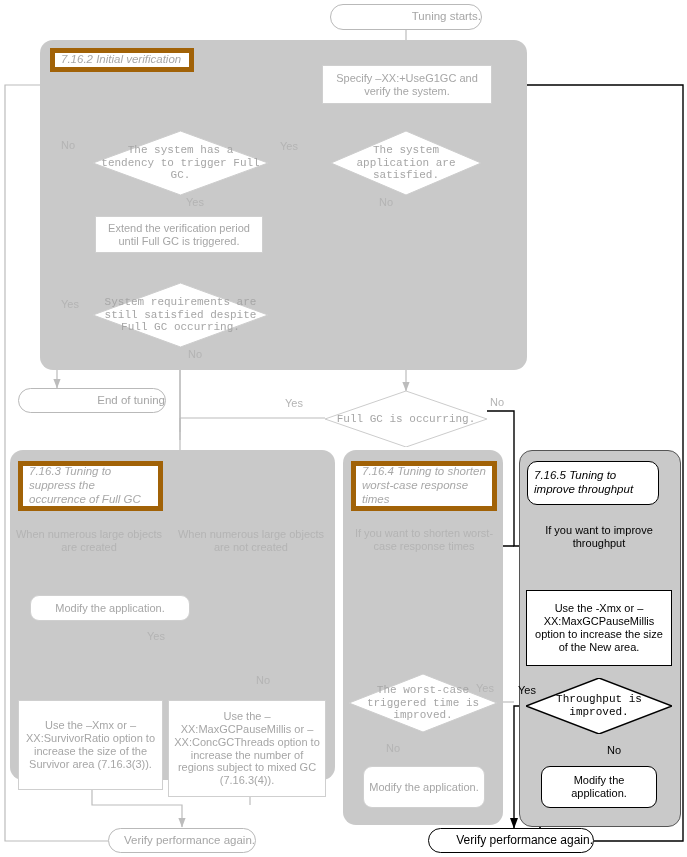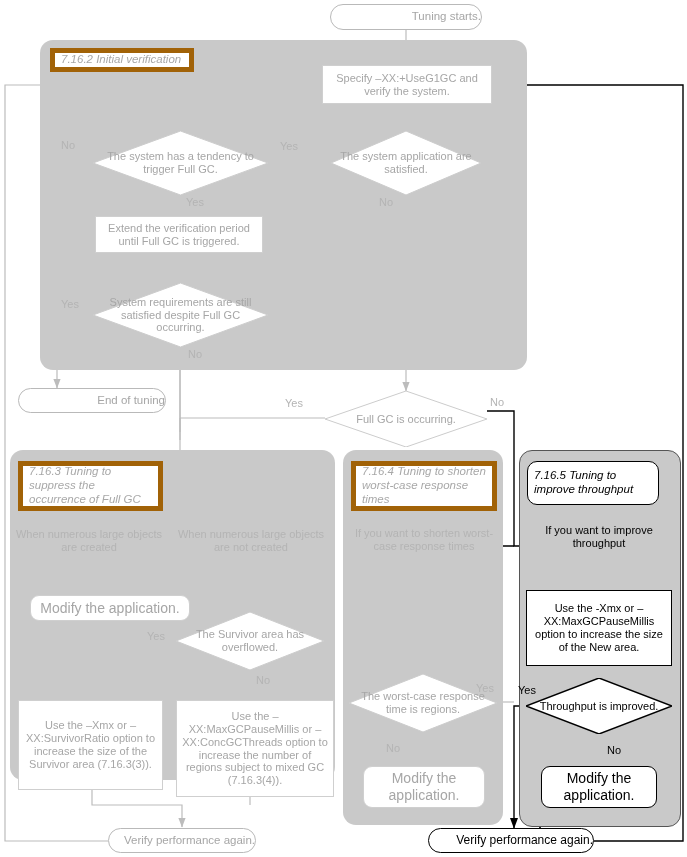--- a/index.html
+++ b/index.html
@@ -10,42 +10,42 @@
     position:relative;
     overflow:hidden;
   }
   #stage{position:absolute;left:0;top:0;width:687px;height:857px;}
   svg#wires{position:absolute;left:0;top:0;width:687px;height:857px;pointer-events:none;}
 
   .node{position:absolute;box-sizing:border-box;display:flex;align-items:center;justify-content:center;text-align:center;z-index:3;}
   .node span{display:block;width:100%;line-height:1.18;}
   .terminator{border:1px solid #b9b9b9;border-radius:16px;background:#fff;color:#a6a6a6;font-size:11.5px;text-align:right;}
   .process{border:1px solid #cfcfcf;background:#fff;color:#a6a6a6;font-size:11px;}
-  .roundproc{border:1px solid #cfcfcf;background:#fff;color:#a6a6a6;font-size:14px;border-radius:9px;}
+  .roundproc{border:1px solid #cfcfcf;background:#fff;color:#a6a6a6;font-size:11px;border-radius:9px;}
   .label-free{color:#b4b4b4;font-size:11px;background:transparent;border:0;}
   .edgelabel{position:absolute;color:#b4b4b4;font-size:11px;z-index:4;white-space:nowrap;}
 
   
   .hl .terminator{border:1.6px solid #000;color:#000;}
   .hl .process{border:1.4px solid #000;color:#000;}
   .hl .roundproc{border:1.4px solid #000;color:#000;}
   .hl .label-free{color:#000;}
   .edgelabel.dark{color:#000;}
 
   
   .section{position:absolute;border-radius:13px;background:#c9c9c9;z-index:1;}
   .section.dark-border{border:1.8px solid #555;}
 
   .section-title{position:absolute;background:#fff;border:5px solid #a16207;
      font-style:italic;font-size:11.5px;color:#a8a8a8;
      display:flex;align-items:center;padding:4px 6px;box-sizing:border-box;z-index:3;line-height:1.2;}
   .section-title.dark{border:1.6px solid #000;color:#000;}
 
   
-  .diamond{position:absolute;z-index:3;}
+  .diamond{position:absolute;z-index:3;font-family:Liberation Mono, monospace;}
   .diamond .dshape{position:absolute;inset:0;}
   .diamond .dtext{position:absolute;inset:0;display:flex;align-items:center;justify-content:center;
       text-align:center;font-size:11px;color:#a6a6a6;line-height:1.18;padding:0 8px;box-sizing:border-box;}
   .diamond.dark .dtext{color:#000;}
 </style>
 </head>
 <body>
 
 <div id="stage">
 
@@ -208,50 +208,42 @@
     <span>When numerous large objects are created</span>
   </div>
   <div class="node label-free" style="left:176px;top:524px;width:150px;height:34px;">
     <span>When numerous large objects are not created</span>
   </div>
 
   <div class="node roundproc" style="left:30px;top:595px;width:160px;height:26px;">
     <span>Modify the application.</span>
   </div>
 
-  <div class="diamond" style="left:176px;top:612px;width:148px;height:58px;">
-    <svg class="dshape" viewBox="0 0 148 58" preserveAspectRatio="none">
-      <polygon points="74,0 148,29 74,58 0,29" fill="#ffffff" stroke="#cccccc" stroke-width="1"></polygon>
-    </svg>
-    <div class="dtext">
-        <span>The Survivor area has overflowed.</span>
-      </div>
-  </div>
   <div class="edgelabel" style="left:147px;top:630px;"><span>Yes</span></div>
   <div class="edgelabel" style="left:256px;top:674px;"><span>No</span></div>
 
   <div class="node process" style="left:18px;top:700px;width:145px;height:90px;padding:2px 3px;">
     <span>Use the –Xmx or –XX:SurvivorRatio option to increase the size of the Survivor area (7.16.3(3)).</span>
   </div>
-  <div class="node process" style="left:176px;top:700px;width:158px;height:97px;padding:2px 3px;justify-content:flex-end;">
+  <div class="node process" style="left:168px;top:700px;width:158px;height:97px;padding:2px 3px;justify-content:flex-end;">
     <span>Use the –XX:MaxGCPauseMillis or –XX:ConcGCThreads option to increase the number of regions subject to mixed GC (7.16.3(4)).</span>
   </div>
 
   <div class="section-title" style="left:351px;top:461px;width:146px;height:50px;">
     <span>7.16.4 Tuning to shorten worst-case response times</span>
   </div>
   <div class="node label-free" style="left:347px;top:524px;width:154px;height:32px;">
     <span>If you want to shorten worst-case response times</span>
   </div>
   <div class="diamond" style="left:349px;top:674px;width:148px;height:58px;">
     <svg class="dshape" viewBox="0 0 148 58" preserveAspectRatio="none">
       <polygon points="74,0 148,29 74,58 0,29" fill="#ffffff" stroke="#cccccc" stroke-width="1"></polygon>
     </svg>
     <div class="dtext">
-        <span>The worst-case response time is regions.</span>
+        <span>The worst-case triggered time is improved.</span>
       </div>
   </div>
   <div class="edgelabel" style="left:476px;top:682px;"><span>Yes</span></div>
   <div class="edgelabel" style="left:386px;top:742px;"><span>No</span></div>
   <div class="node roundproc" style="left:363px;top:766px;width:122px;height:42px;padding:2px 3px;">
     <span>Modify the application.</span>
   </div>
 
   <div class="hl">
     <div class="section-title dark" style="left:527px;top:461px;width:132px;height:44px;border-radius:10px;">

